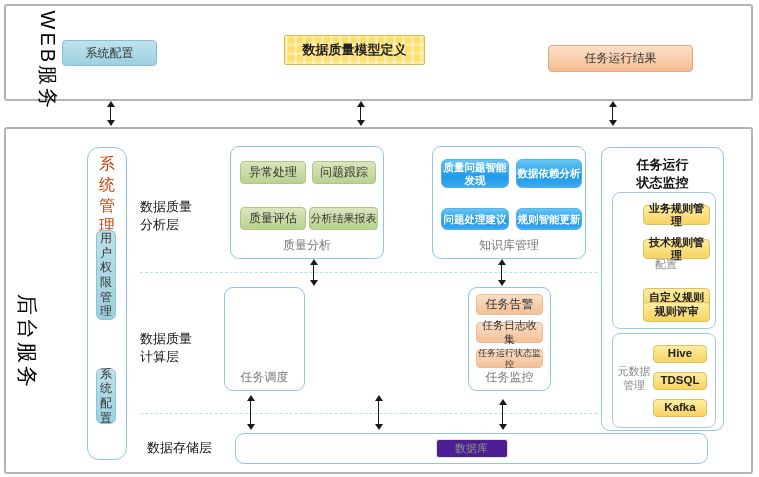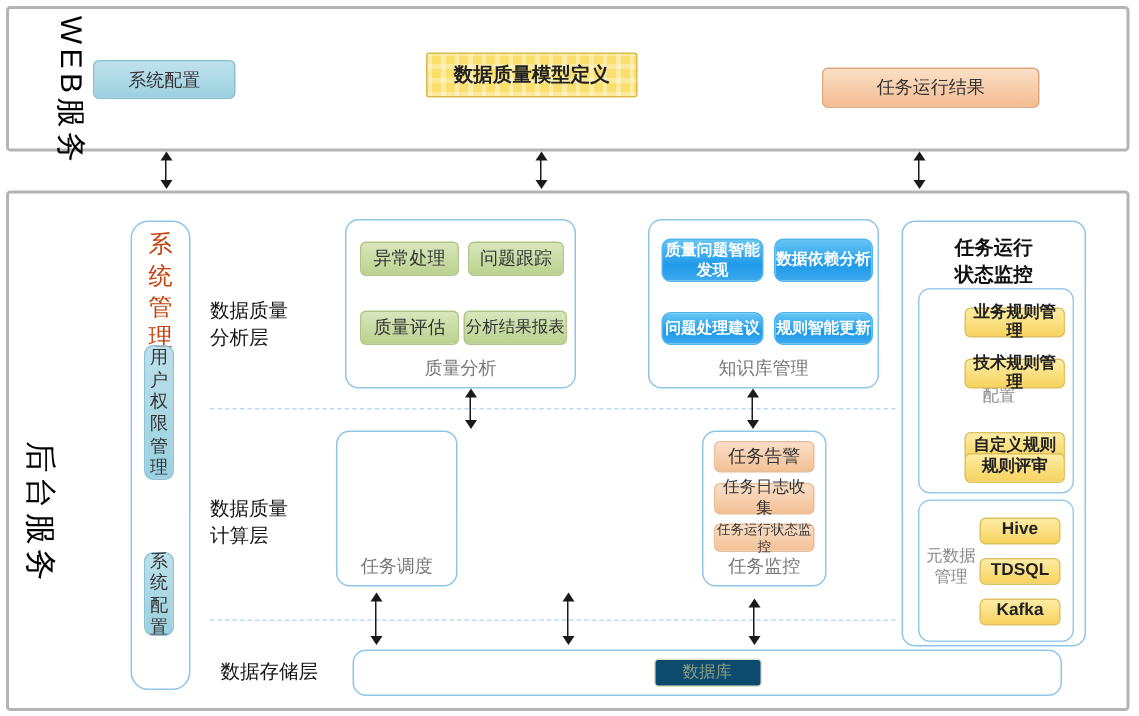--- a/index.html
+++ b/index.html
@@ -23,21 +23,21 @@
                        repeating-linear-gradient(0deg,rgba(255,255,255,.30) 0 3px,transparent 3px 9px);
       border-color:#dcba4a;font-weight:bold;font-size:13px;color:#222;border-radius:2px;}
   .c-weborange{background:linear-gradient(#fbe0c6,#f4bc92);border-color:#e0a67c;}
   .c-green{background:linear-gradient(#d9e6bd,#bad28e);border-color:#aec584;}
   .c-bluegrad{background:linear-gradient(180deg,#66c5f4 0%,#1e9ae9 62%,#3ea9ee 100%);
       border-color:#4fb5f0;color:#fff;font-weight:bold;font-size:10.5px;border-radius:6px;}
   .c-lblue{background:linear-gradient(#bce0ea,#9bd0df);border-color:#8cc3d6;}
   .c-yellow{background:linear-gradient(#fdeca4,#f7d35f);border-color:#ddc25f;
       font-weight:bold;font-size:11px;color:#222;}
   .c-orange{background:linear-gradient(#fadfc7,#f2c096);border-color:#e7bd97;}
-  .c-db{background:#0c4a6e;border-color:#dde6ca;color:#8d9c82;font-size:11px;border-radius:3px;}
+  .c-db{background:#4c1d95;border-color:#dde6ca;color:#8d9c82;font-size:11px;border-radius:3px;}
   .vbox{flex-direction:column;padding:2px 0;}
   .vtext{width:14px;margin:0 auto;line-height:1.22;font-size:12px;word-break:break-all;}
   .sep{position:absolute;border-top:1px dashed #bcdcf0;height:0;}
   .varrow{position:absolute;width:9px;}
   .varrow i{display:block;position:absolute;}
   .varrow .al{left:3.8px;top:4px;bottom:4px;width:1.3px;background:#1a1a1a;}
   .varrow .ah{left:0.5px;width:0;height:0;border-left:4px solid transparent;border-right:4px solid transparent;}
   .varrow .up{top:0;border-bottom:6.5px solid #1a1a1a;}
   .varrow .down{bottom:0;border-top:6.5px solid #1a1a1a;}
 </style>

